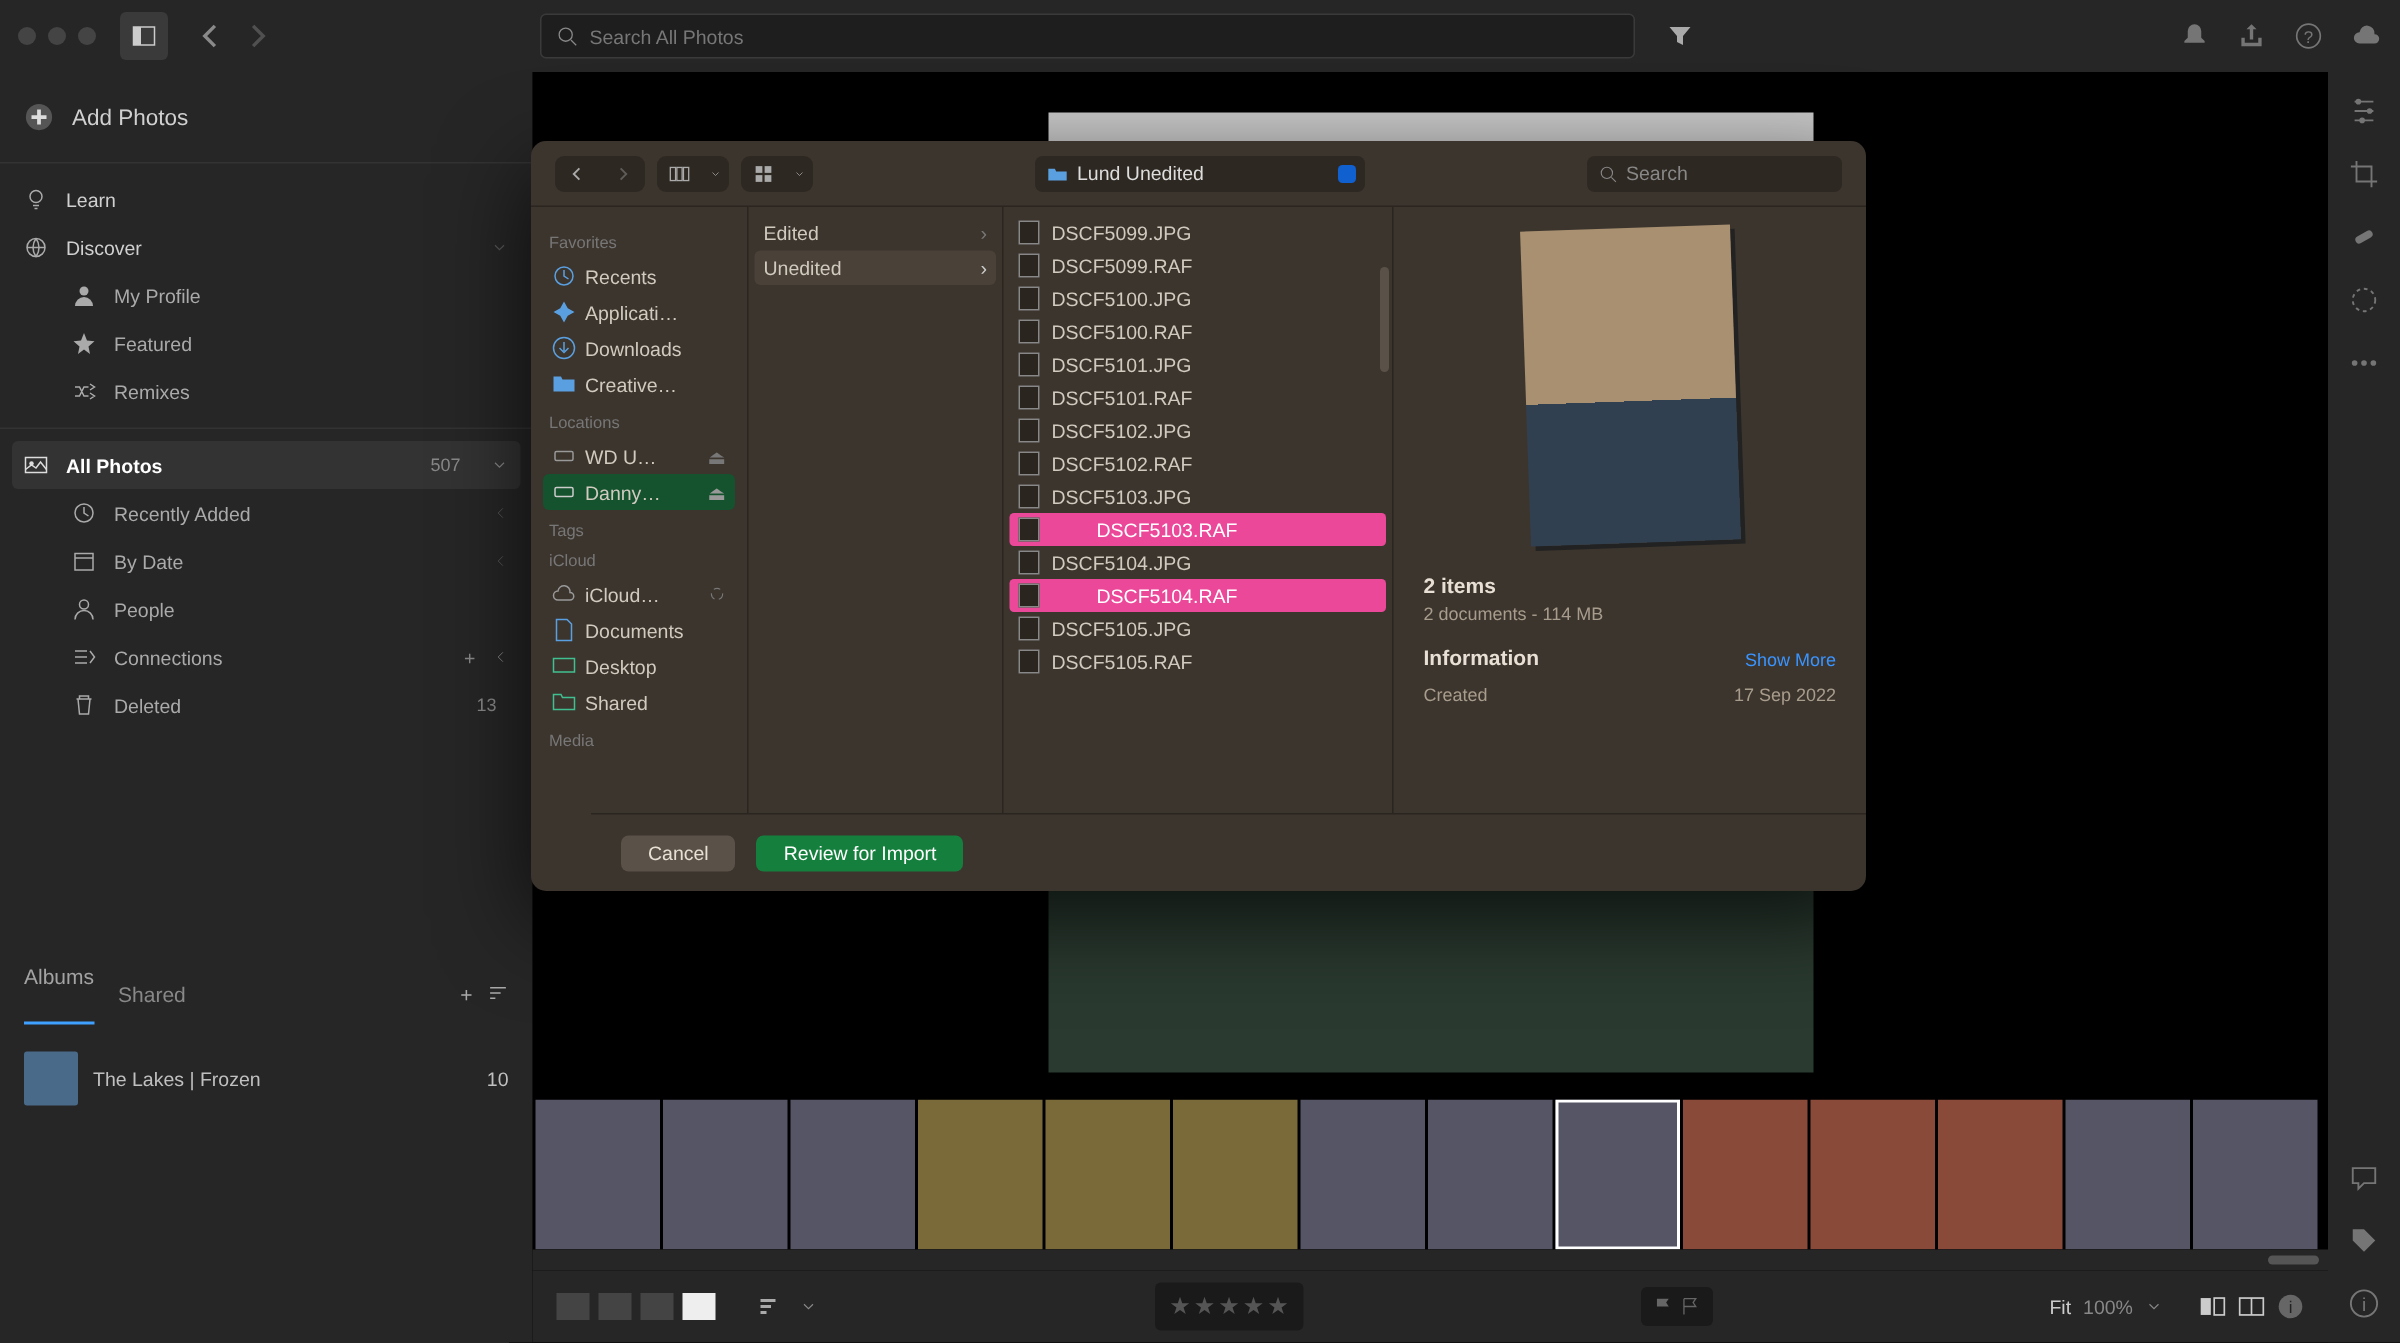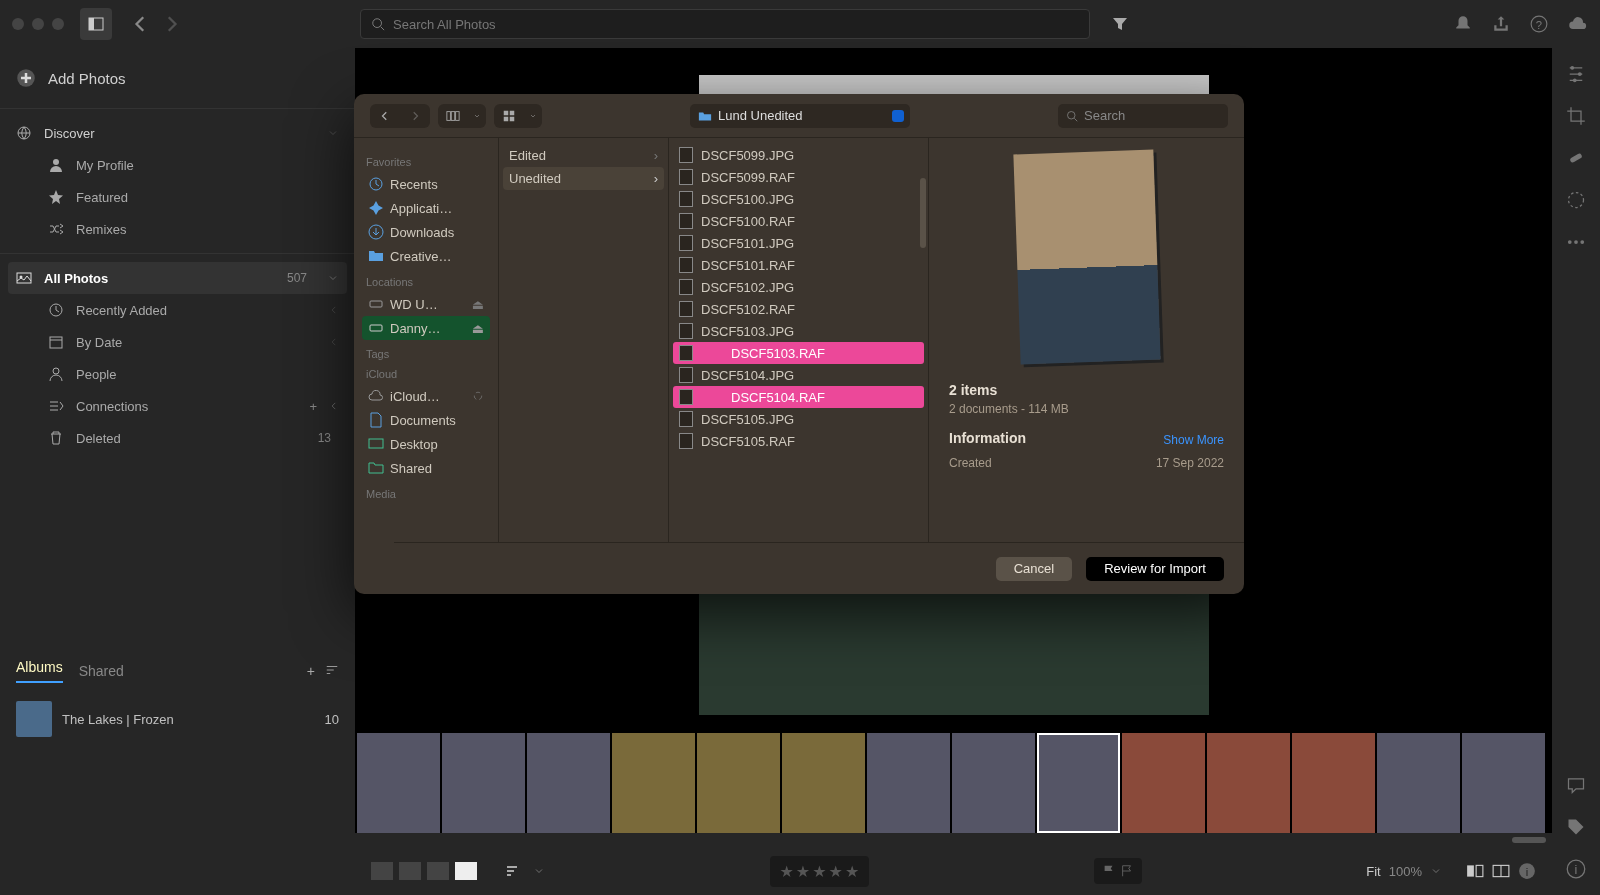--- a/index.html
+++ b/index.html
@@ -22,21 +22,21 @@
 .app { display:flex; height:calc(100% - 48px); }
 .sidebar { width:355px; background:#262626; display:flex; flex-direction:column; padding-top:8px; }
 .side-item { display:flex; align-items:center; padding:8px 16px; gap:12px; color:#d0d0d0; cursor:pointer; position:relative; }
 .side-item.big { font-size:15px; font-weight:500; padding:12px 16px; }
 .side-item.sub { padding-left:48px; font-size:13px; color:#aaa; }
 .side-item .count { margin-left:auto; font-size:12px; color:#888; margin-right:8px; }
 .side-item .chev { margin-left:auto; opacity:.5; }
 .side-item.selected { background:#333; border-radius:4px; margin:0 8px; padding-left:8px; padding-right:8px; }
 .side-sep { height:1px; background:#333; margin:8px 0; }
 .albums-head { display:flex; align-items:center; padding:10px 16px; gap:16px; font-size:14px; }
-.albums-head .active { color:#fef9c3; border-bottom:2px solid #40a0ff; padding-bottom:6px; }
+.albums-head .active { color:#a3a3a3; border-bottom:2px solid #40a0ff; padding-bottom:22px; }
 .albums-head .right-icons { margin-left:auto; display:flex; gap:10px; }
 .album-row { display:flex; align-items:center; padding:8px 16px; gap:10px; }
 .album-thumb { width:36px; height:36px; background:#4a6a8a; border-radius:2px; }
 
 .center { flex:1; background:#000; position:relative; display:flex; flex-direction:column; }
 .photo-stage { flex:1; display:flex; align-items:center; justify-content:center; }
 .main-photo { width:510px; height:640px; background:linear-gradient(#c8c8c8 0 8%, #7a9aa8 8% 55%, #2a3a30 55% 100%); margin-top:8px; }
 .filmstrip { height:100px; display:flex; gap:2px; padding:0 2px; overflow:hidden; }
 .filmstrip .thumb { width:83px; height:100px; background:#556; flex-shrink:0; }
 .filmstrip .thumb:nth-child(4),.filmstrip .thumb:nth-child(5),.filmstrip .thumb:nth-child(6){ background:#7a6a3a;}
@@ -75,24 +75,24 @@
 .col2 { width:260px; padding:6px 0; position:relative; }
 .col2 .frow { display:flex; align-items:center; gap:8px; padding:3px 10px; font-size:13px; color:#d0cabf; }
 .col2 .frow.sel { background:#ec4899; color:#fff; border-radius:3px; margin:0 4px; padding:3px 6px;gap:38px; }
 .col2 .frow .ficon { width:14px;height:16px;border:1px solid #888; background:#2a251f; flex-shrink:0; }
 .preview { flex:1; padding:14px 20px; color:#d0cabf; overflow:auto; }
 .preview-img { width:140px; height:210px; background:linear-gradient(#a89070 0 55%, #304050 55% 100%); margin:0 auto 20px; transform:rotate(-2deg); box-shadow:3px 3px 0 #222; }
 .preview h4 { font-size:14px; font-weight:600; margin-bottom:4px; color:#e8e0d4; }
 .preview .sub { font-size:12px; color:#a89c8c; margin-bottom:14px; }
 .preview .inforow { display:flex; justify-content:space-between; font-size:12px; color:#a89c8c; margin-top:6px; }
 .preview .show-more { color:#3a94ff; font-size:12px; }
-.modal-footer { height:52px; border-top:1px solid #2a251f; display:flex; align-items:center; justify-content:flex-end; gap:14px; padding:0 20px;margin-left:40px; }
+.modal-footer { height:52px; border-top:1px solid #2a251f; display:flex; align-items:center; gap:14px; padding:0 20px;margin-left:40px; }
 .btn { height:24px; padding:0 18px; border-radius:5px; border:none; font-size:13px; }
 .btn-cancel { background:#5a5248; color:#e8e0d4; }
-.btn-primary { background:#000000; color:#fff; }
+.btn-primary { background:#15803d; color:#fff; }
 
 
 .scroll-pill { position:absolute; right:2px; top:40px; width:6px; height:70px; background:#5a5248; border-radius:3px; }
 
 .micon { width:16px; height:16px; }
 </style>
 </head>
 <body>
 
 <div class="titlebar">
@@ -146,20 +146,27 @@
 
   <div class="sidebar">
     <div class="side-item big">
       <svg width="20" height="20" viewBox="0 0 16 16">
           <circle cx="8" cy="8" r="7" fill="#555"></circle>
           <path d="M8 4v8M4 8h8" stroke="#ddd" stroke-width="2"></path>
         </svg>
       <span>Add Photos</span>
     </div>
     <div class="side-sep"></div>
+    <div class="side-item">
+      <svg class="micon" viewBox="0 0 16 16">
+          <circle cx="8" cy="6" r="4" fill="none" stroke="#aaa"></circle>
+          <path d="M6 12h4M7 14h2" stroke="#aaa"></path>
+        </svg>
+      <span>Learn</span>
+    </div>
     <div class="side-item">
       <svg class="micon" viewBox="0 0 16 16">
           <circle cx="8" cy="8" r="6" fill="none" stroke="#aaa"></circle>
           <path d="M2 8h12M8 2a10 10 0 0 1 0 12a10 10 0 0 1 0-12" fill="none" stroke="#aaa"></path>
         </svg>
       <span>Discover</span>
       <svg class="chev" width="12" height="12" viewBox="0 0 16 16">
           <path d="M4 6l4 4 4-4" fill="none" stroke="#888"></path>
         </svg>
     </div>

